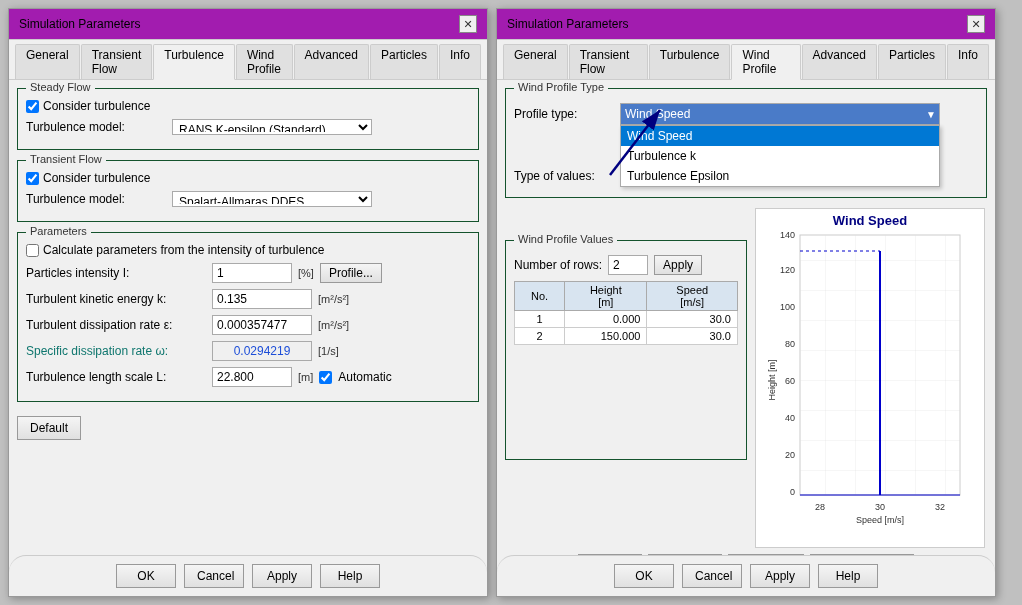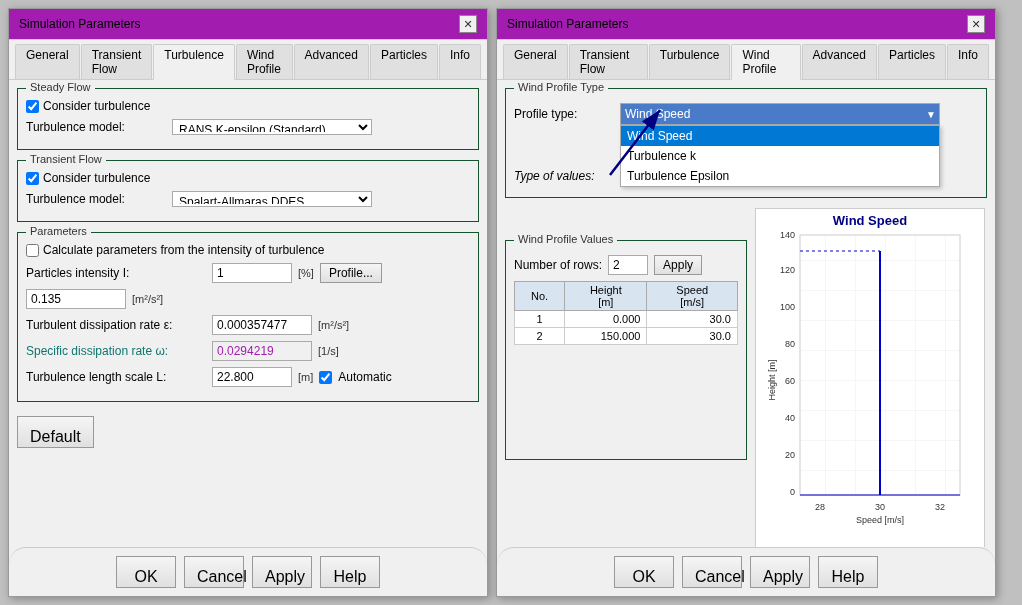--- a/index.html
+++ b/index.html
@@ -139,45 +139,46 @@
     input[type="text"] {
       border: 1px solid #aaa;
       background: #fff;
       padding: 2px 4px;
       font-size: 12px;
       height: 20px;
     }
 
     input[type="text"].disabled {
       background: #f0f0f0;
-      color: #a21caf;
+      color: #1d4ed8;
+      text-align: center;
     }
 
     select {
       border: 1px solid #aaa;
       background: #fff;
       padding: 2px 2px;
       font-size: 12px;
       height: 16px;
     }
 
     .checkbox-row {
       display: flex;
       align-items: center;
       gap: 4px;
       margin-bottom: 6px;
     }
 
     .btn {
       border: 1px solid #999;
       background: linear-gradient(to bottom, #f5f5f5, #e0e0e0);
-      padding: 11px 12px;
-      font-size: 16px;
+      padding: 3px 12px;
+      font-size: 12px;
       cursor: pointer;
-      height: 32px;
+      height: 24px;
       color: #000;
     }
 
     .btn-small {
       padding: 2px 8px;
       height: 20px;
       font-size: 12px;
     }
 
     .dialog-footer {
@@ -330,20 +331,21 @@
         </div>
 
         <div class="form-row">
           <span class="form-label form-label-wide">Particles intensity I:</span>
           <input type="text" style="width: 80px;" value="1">
           <span class="unit-label">[%]</span>
           <button class="btn btn-small">Profile...</button>
         </div>
 
         <div class="form-row">
+          <span class="form-label form-label-wide">Turbulent kinetic energy k:</span>
           <input type="text" style="width: 100px;" value="0.135">
           <span class="unit-label">[m²/s²]</span>
         </div>
 
         <div class="form-row">
           <span class="form-label form-label-wide">Turbulent dissipation rate ε:</span>
           <input type="text" style="width: 100px;" value="0.000357477">
           <span class="unit-label">[m²/s²]</span>
         </div>
 
@@ -406,21 +408,21 @@
             </div>
 
             <div style="position:absolute; top:22px; left:0; width:320px; border:1px solid #aaa; background:#fff; z-index:100; box-shadow:2px 2px 4px rgba(0,0,0,0.2);">
               <div class="dropdown-item selected">Wind Speed</div>
               <div class="dropdown-item">Turbulence k</div>
               <div class="dropdown-item">Turbulence Epsilon</div>
             </div>
           </div>
         </div>
         <div class="form-row" style="margin-top:44px;">
-          <span class="form-label" style="min-width:100px;font-style:italic;">Type of values:</span>
+          <span class="form-label" style="min-width:100px;">Type of values:</span>
         </div>
       </div>
     </div>
 
     <div class="main-content-right">
 
       <div class="left-panel">
         <div class="group-box" style="min-height:220px;">
           <span class="group-label">Wind Profile Values</span>
           <div class="group-content" style="padding-top:4px;">

